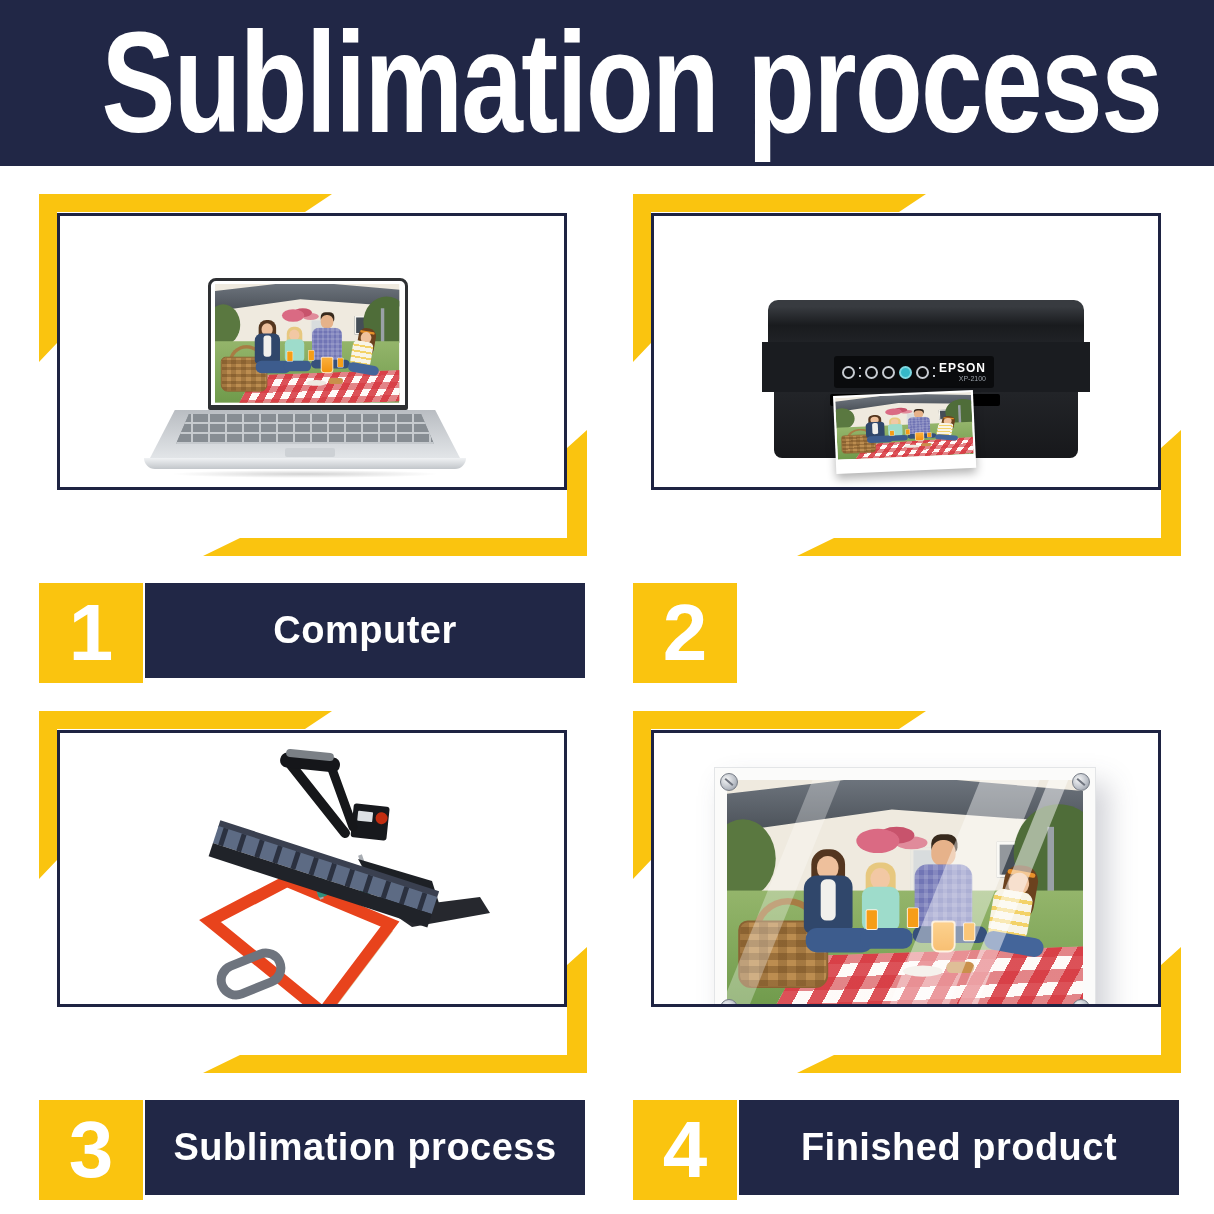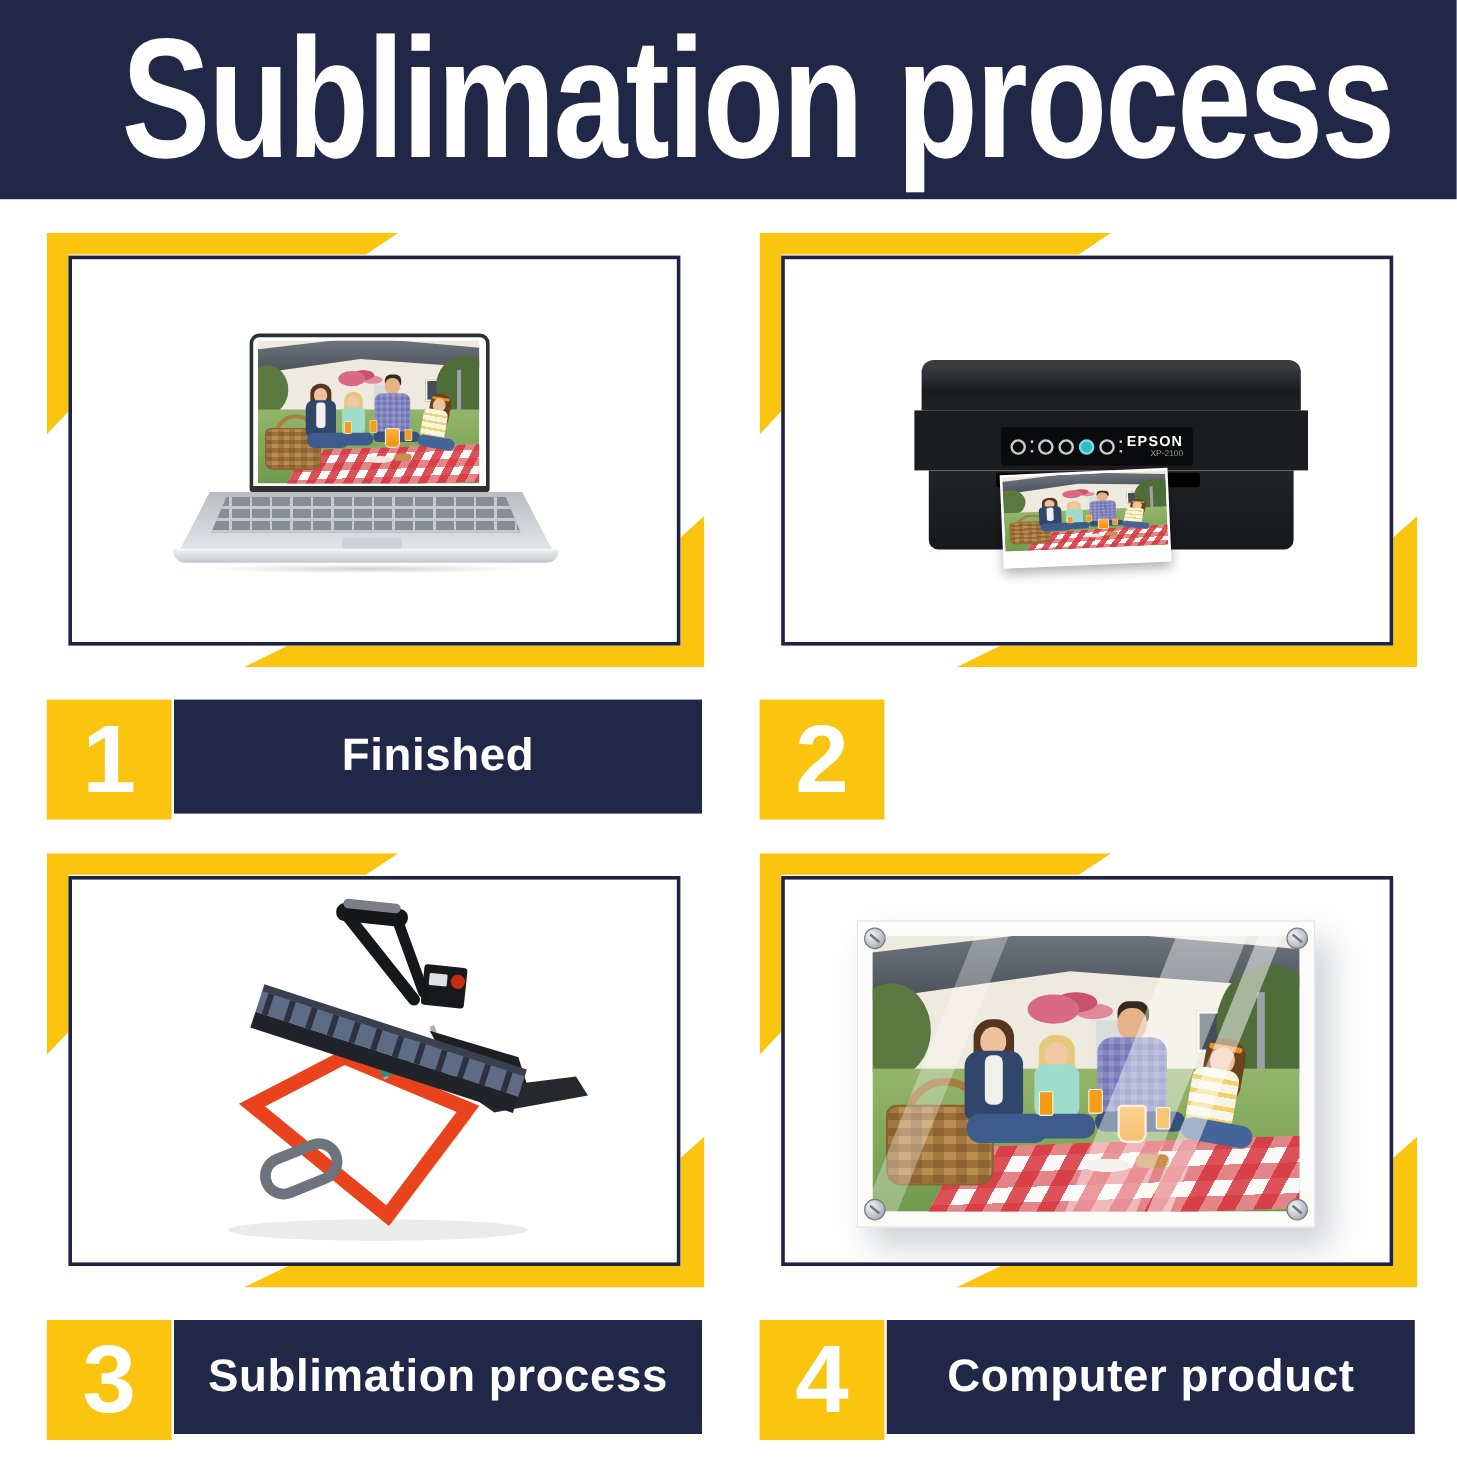--- a/index.html
+++ b/index.html
@@ -14,21 +14,21 @@
 
   
   .cell{position:absolute;width:548px;height:489px;}
   .cell-1{left:39px;top:194px;}
   .cell-2{left:633px;top:194px;}
   .cell-3{left:39px;top:711px;}
   .cell-4{left:633px;top:711px;}
 
   .card{position:absolute;left:0;top:0;width:548px;height:362px;}
   .decor{position:absolute;left:0;top:0;}
-  .panel{position:absolute;left:18px;top:19px;width:510px;height:325px;box-sizing:border-box;
+  .panel{position:absolute;left:18px;top:19px;width:510px;height:277px;box-sizing:border-box;
          border:3px solid #1e2342;background:#fff;}
   .panel-inner{position:absolute;inset:0;overflow:hidden;}
 
   .step-label{position:absolute;left:0;top:389px;width:548px;height:100px;}
   .num{position:absolute;left:0;top:0;width:104px;height:100px;background:#FAC40F;
        display:flex;align-items:center;justify-content:center;
        color:#fff;font-size:80px;font-weight:bold;}
   .bar{position:absolute;left:106px;top:0;width:440px;height:95px;background:#212746;
        display:flex;align-items:center;justify-content:center;}
   .bar span{color:#fff;font-size:38px;font-weight:bold;letter-spacing:.5px;white-space:nowrap;}
@@ -219,21 +219,21 @@
           <div class="lap-deck"></div>
           <div class="lap-keys"></div>
           <div class="lap-pad"></div>
           <div class="lap-lip"></div>
         </div>
       </div>
     </div>
     <div class="step-label">
       <div class="num">1</div>
       <div class="bar">
-        <span>Finished</span>
+        <span>Computer</span>
       </div>
     </div>
   </section>
 
   <section class="cell cell-2">
     <div class="card">
       <svg class="decor" width="548" height="362" viewBox="0 0 548 362">
         <polygon points="0,0 293,0 266,18 18,18 18,149 0,168" fill="#FAC40F"></polygon>
         <polygon points="164,362 201,344 528,344 528,254 548,236 548,362" fill="#FAC40F"></polygon>
       </svg>
@@ -435,18 +435,18 @@
             <span class="screw sc-br">
                 <span class="sl"></span>
               </span>
           </div>
         </div>
       </div>
     </div>
     <div class="step-label">
       <div class="num">4</div>
       <div class="bar">
-        <span>Computer product</span>
+        <span>Finished product</span>
       </div>
     </div>
   </section>
 
 </div>
 
 </body></html>

